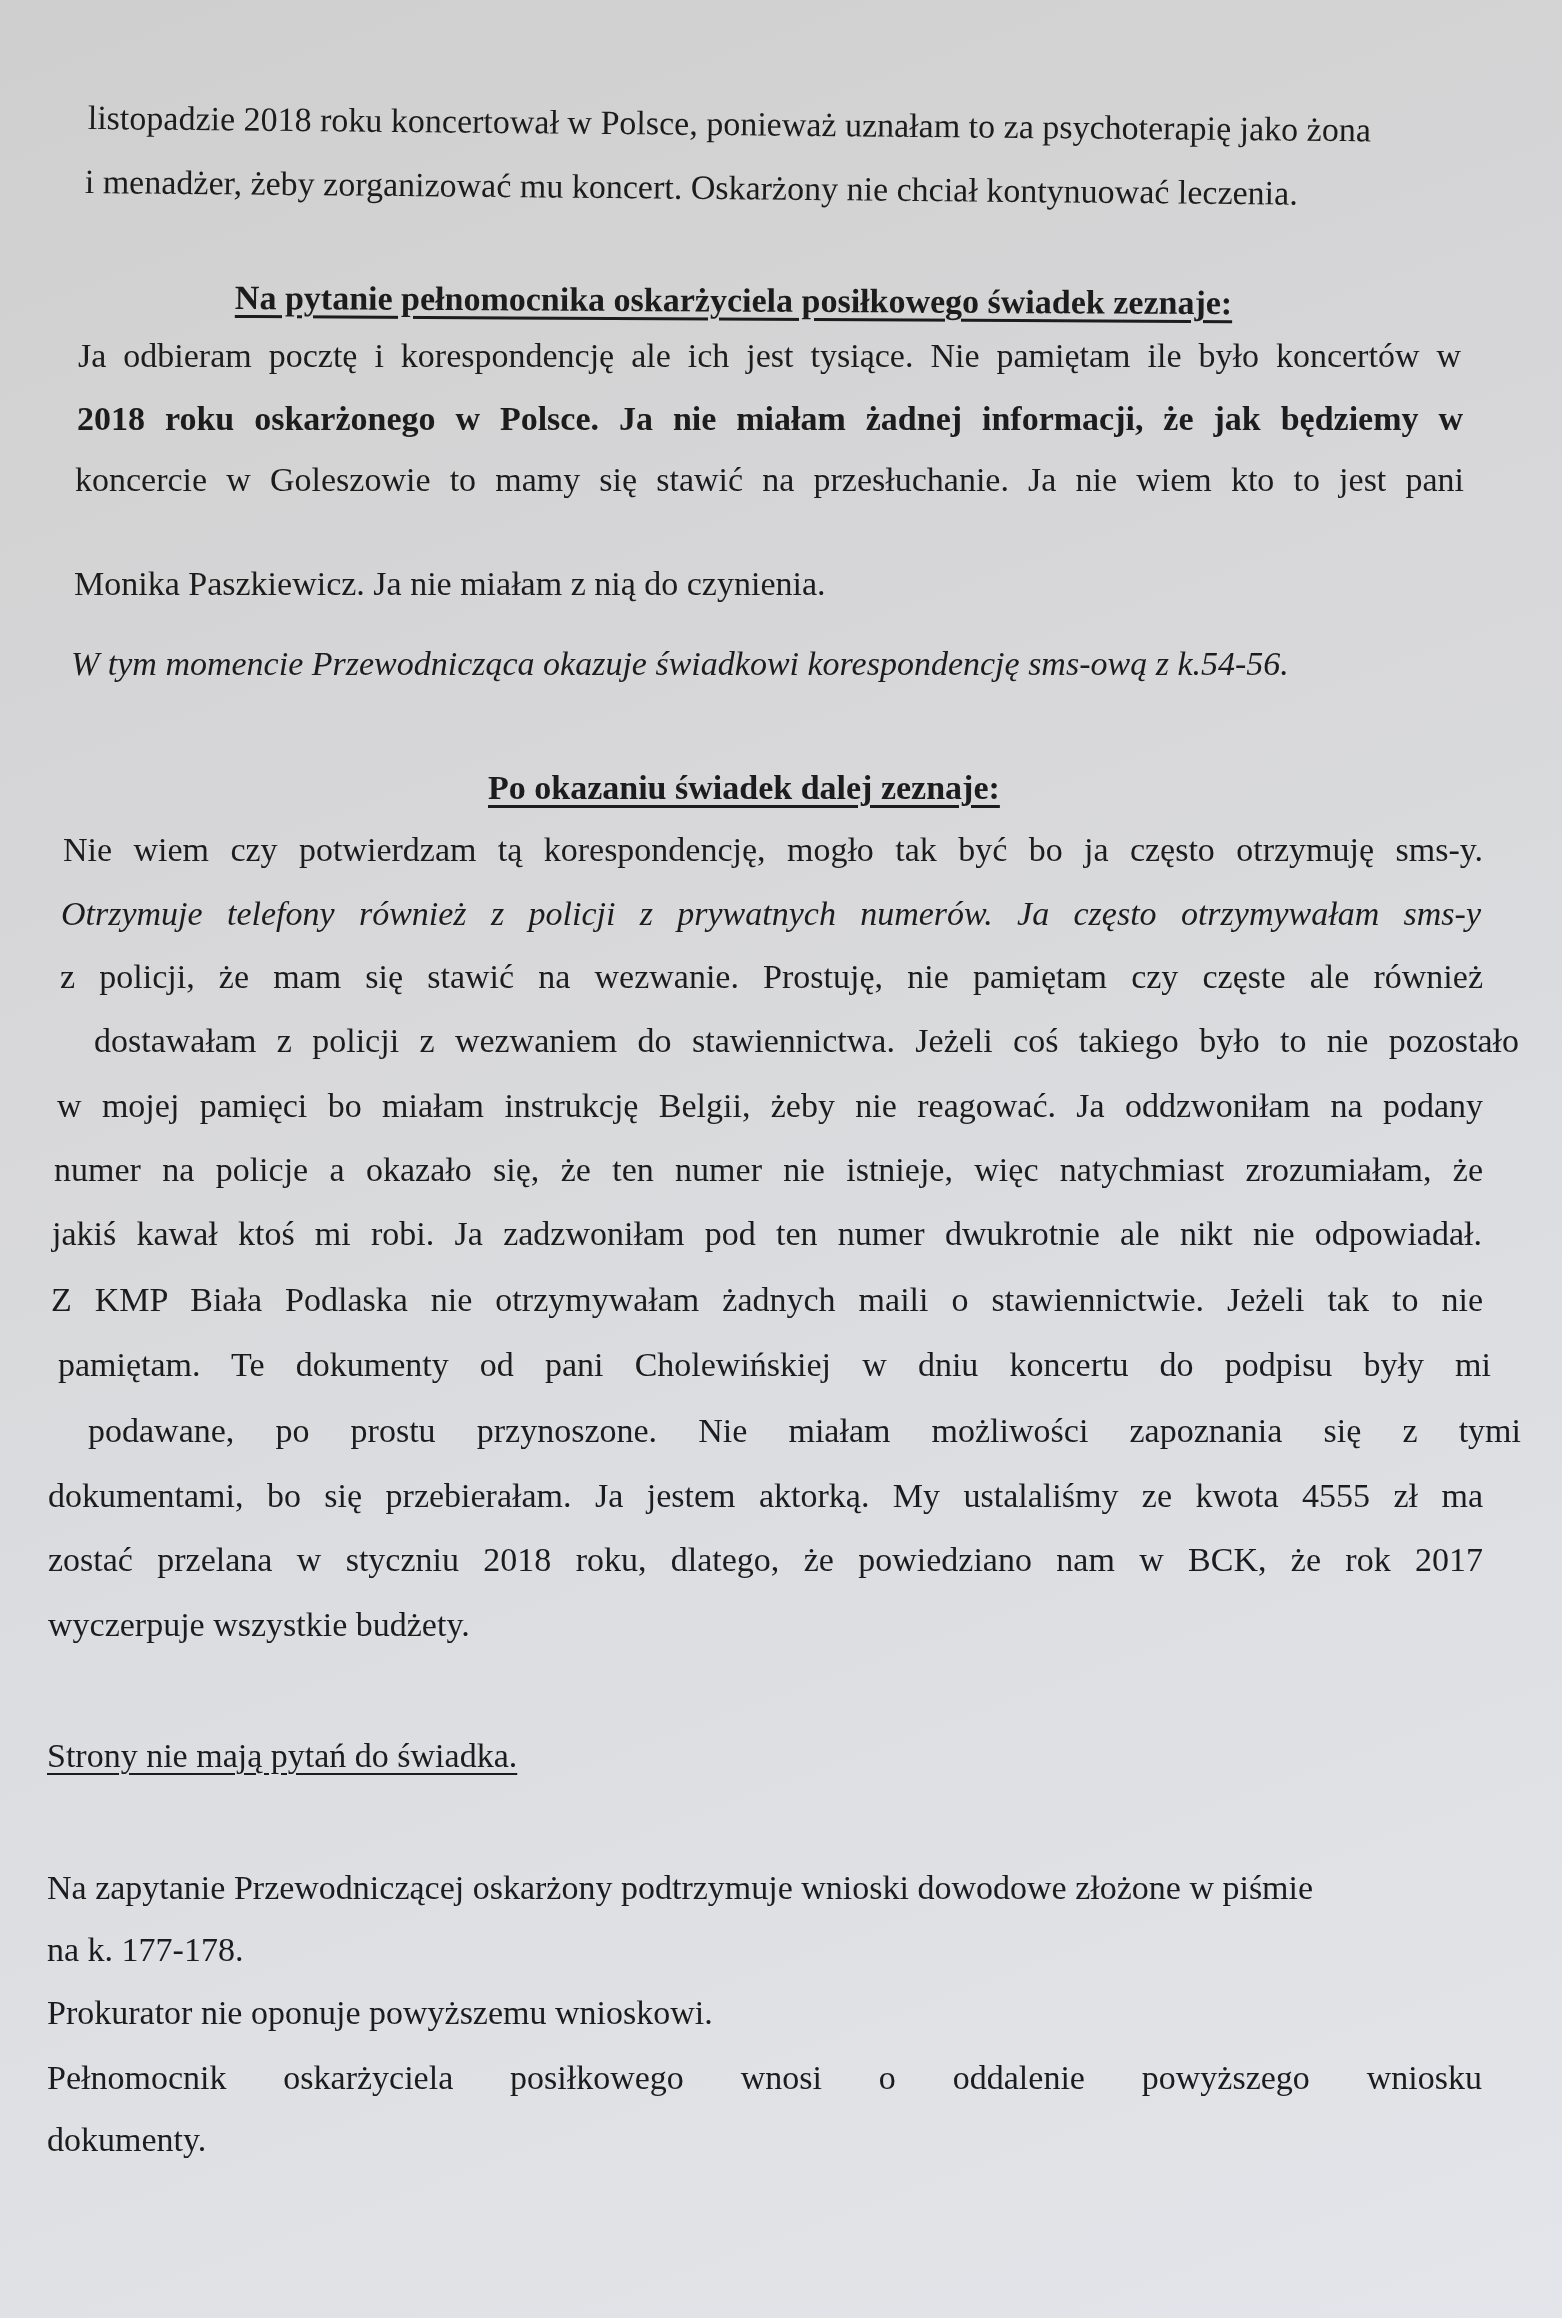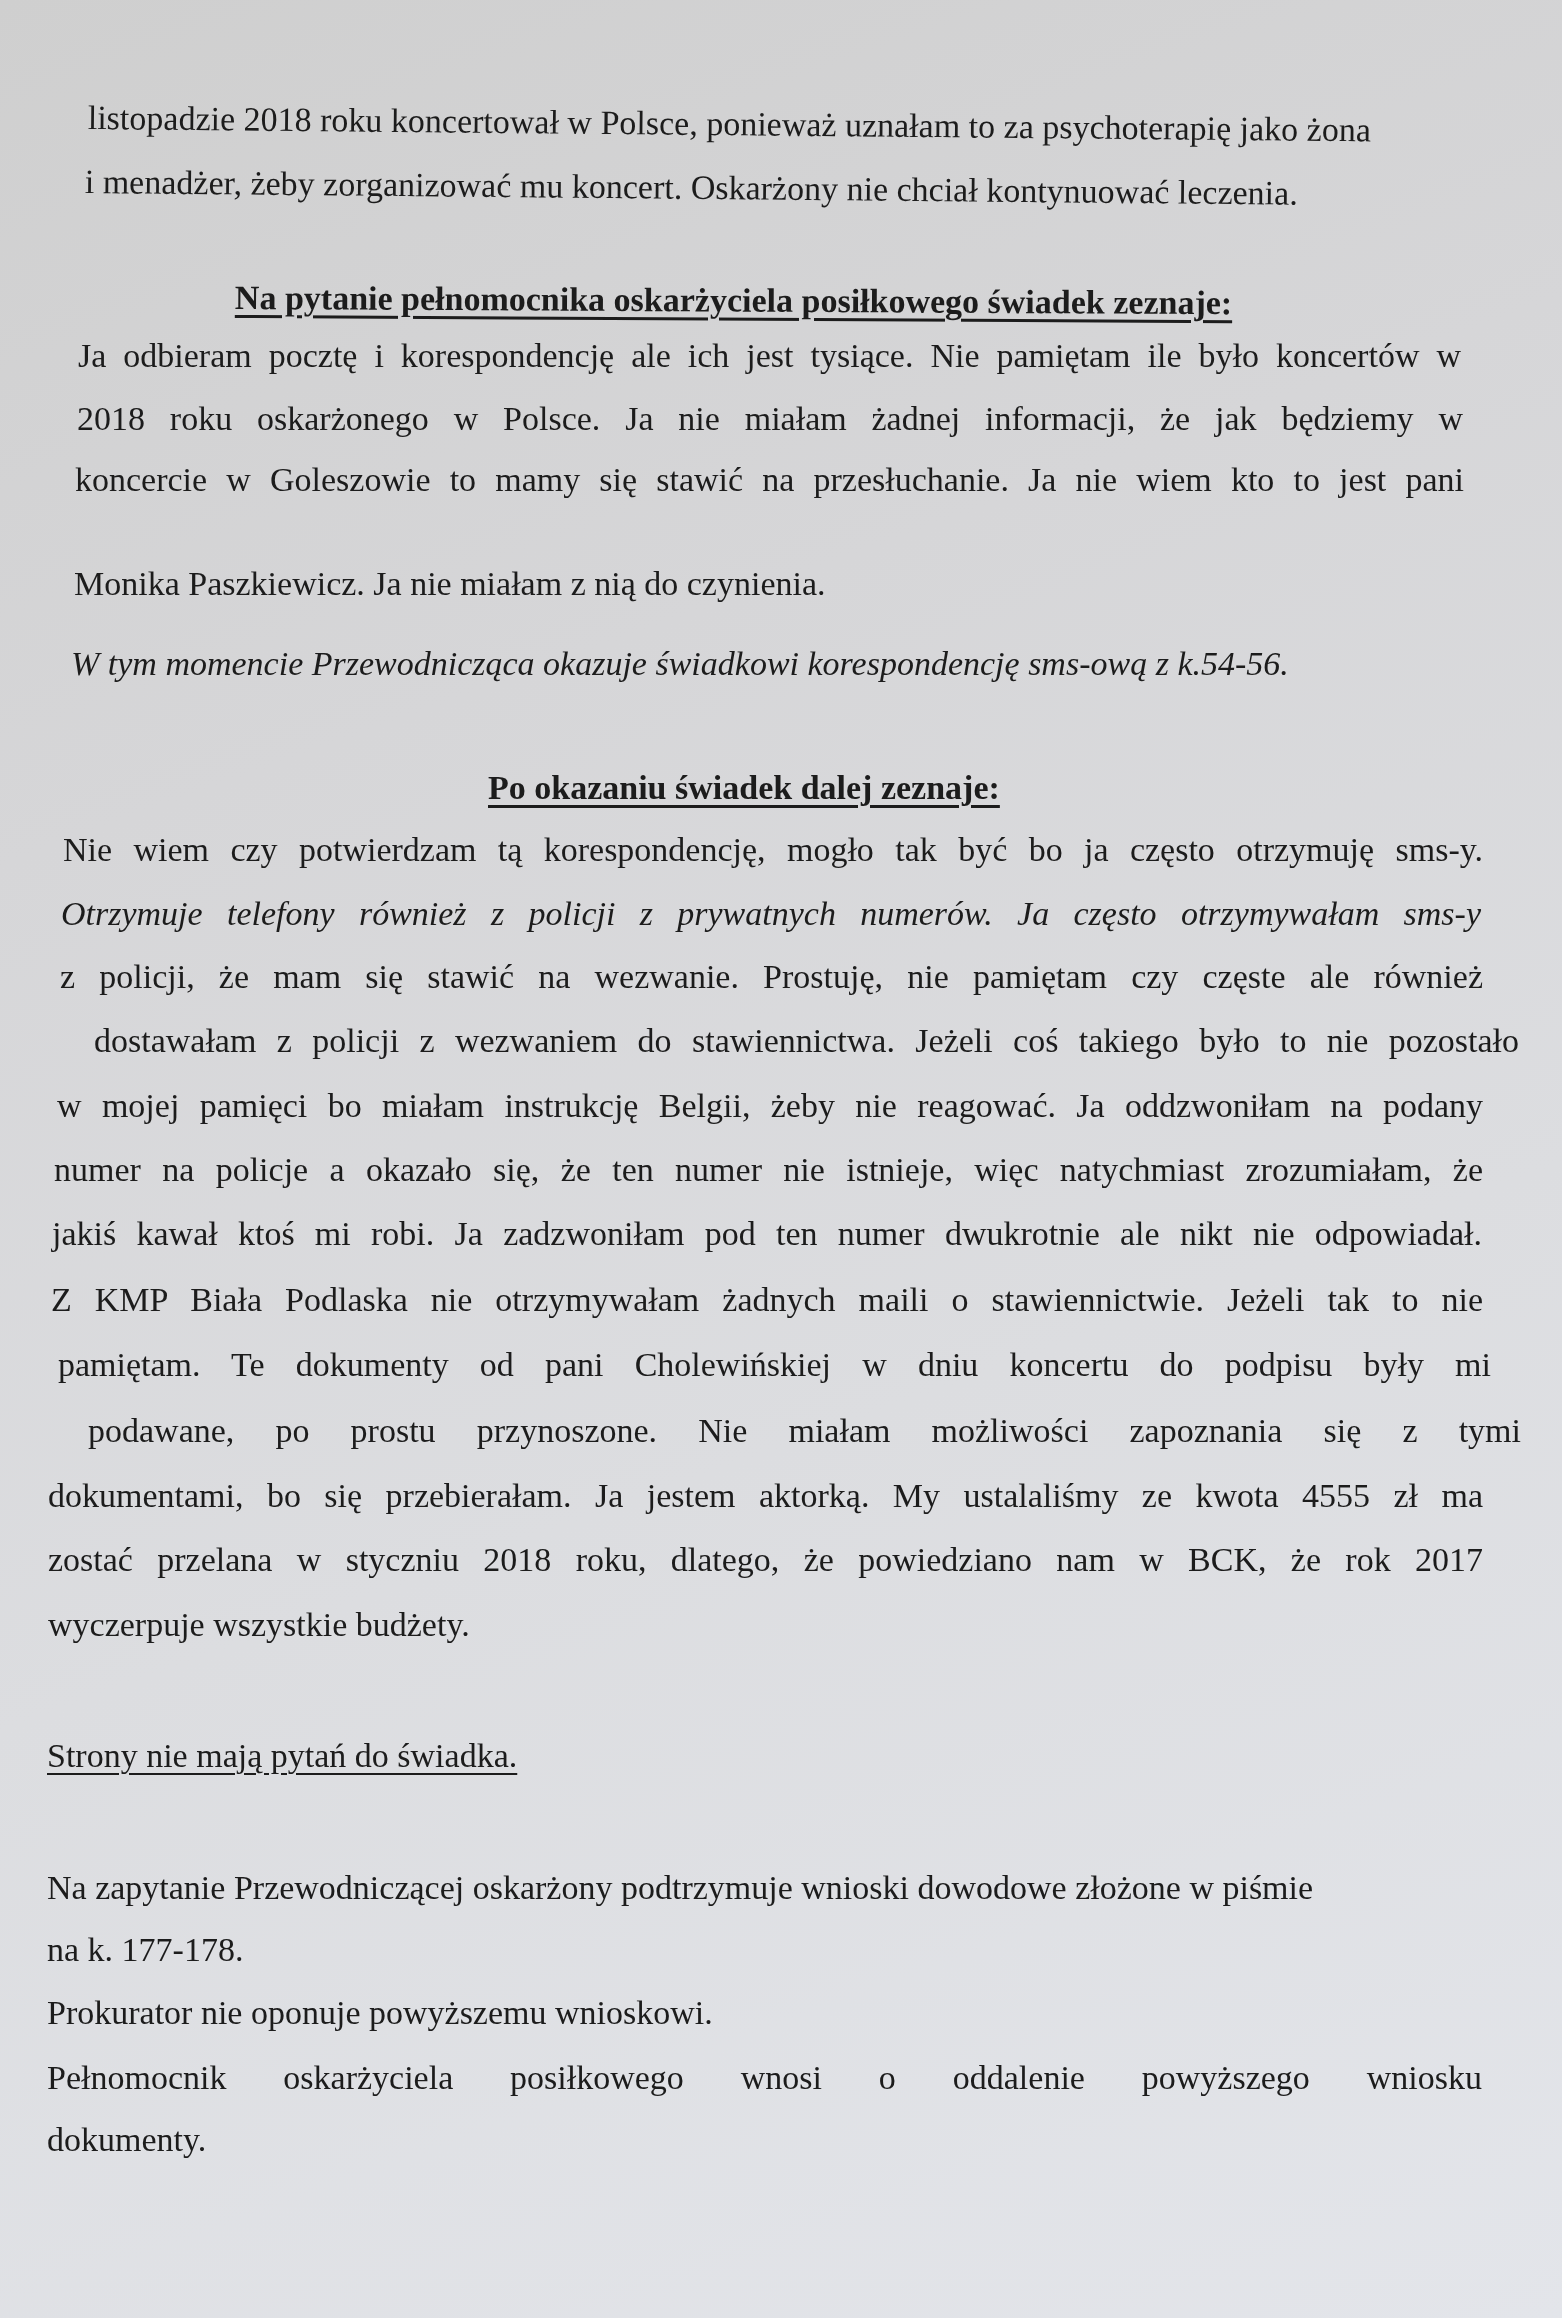--- a/index.html
+++ b/index.html
@@ -48,21 +48,21 @@
 <body>
 
 <div class="page">
 
   <div class="line" style="left:88px; top:85px; width:1363px; transform:rotate(0.55deg); transform-origin:left top;">listopadzie 2018 roku koncertował w Polsce, ponieważ uznałam to za psychoterapię jako żona</div>
   <div class="line" style="left:85px; top:149px; transform:rotate(0.55deg); transform-origin:left top;">i menadżer, żeby zorganizować mu koncert. Oskarżony nie chciał kontynuować leczenia.</div>
 
   <div class="heading" style="left:235px; top:263px; transform:rotate(0.3deg); transform-origin:left top;">Na pytanie pełnomocnika oskarżyciela posiłkowego świadek zeznaje:</div>
 
   <div class="line justify" style="left:78px; top:323px; width:1383px;">Ja odbieram pocztę i korespondencję ale ich jest tysiące. Nie pamiętam ile było koncertów w</div>
-  <div class="line justify" style="left:77px; top:386px; width:1386px;">2018 roku oskarżonego w Polsce. Ja nie miałam żadnej informacji, że jak będziemy w</div>
+  <div class="line justify" style="left:77px; top:386px; width:1386px;font-weight:bold;">2018 roku oskarżonego w Polsce. Ja nie miałam żadnej informacji, że jak będziemy w</div>
   <div class="line justify" style="left:75px; top:447px; width:1389px;">koncercie w Goleszowie to mamy się stawić na przesłuchanie. Ja nie wiem kto to jest pani</div>
   <div class="line" style="left:74px; top:507px;margin-top:44px;">Monika Paszkiewicz. Ja nie miałam z nią do czynienia.</div>
 
   <div class="line italic" style="left:71px; top:631px;">W tym momencie Przewodnicząca okazuje świadkowi korespondencję sms-ową z  k.54-56.</div>
 
   <div class="heading" style="left:488px; top:753px;">Po okazaniu świadek dalej zeznaje:</div>
 
   <div class="line justify" style="left:63px; top:817px; width:1420px;">Nie wiem czy potwierdzam tą korespondencję, mogło tak być bo ja często otrzymuję sms-y.</div>
   <div class="line justify" style="left:61px; top:881px; width:1420px;font-style:italic;">Otrzymuje telefony również z policji z prywatnych numerów. Ja często otrzymywałam sms-y</div>
   <div class="line justify" style="left:60px; top:944px; width:1423px;">z policji, że mam się stawić na wezwanie. Prostuję, nie pamiętam czy częste ale również</div>

